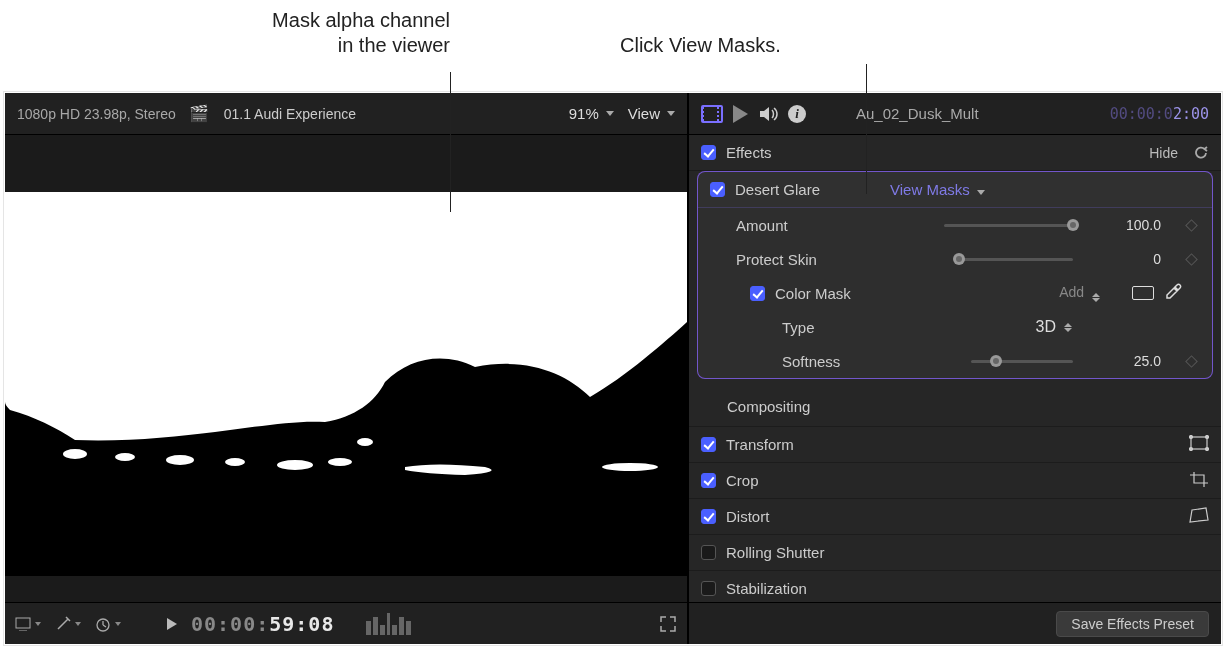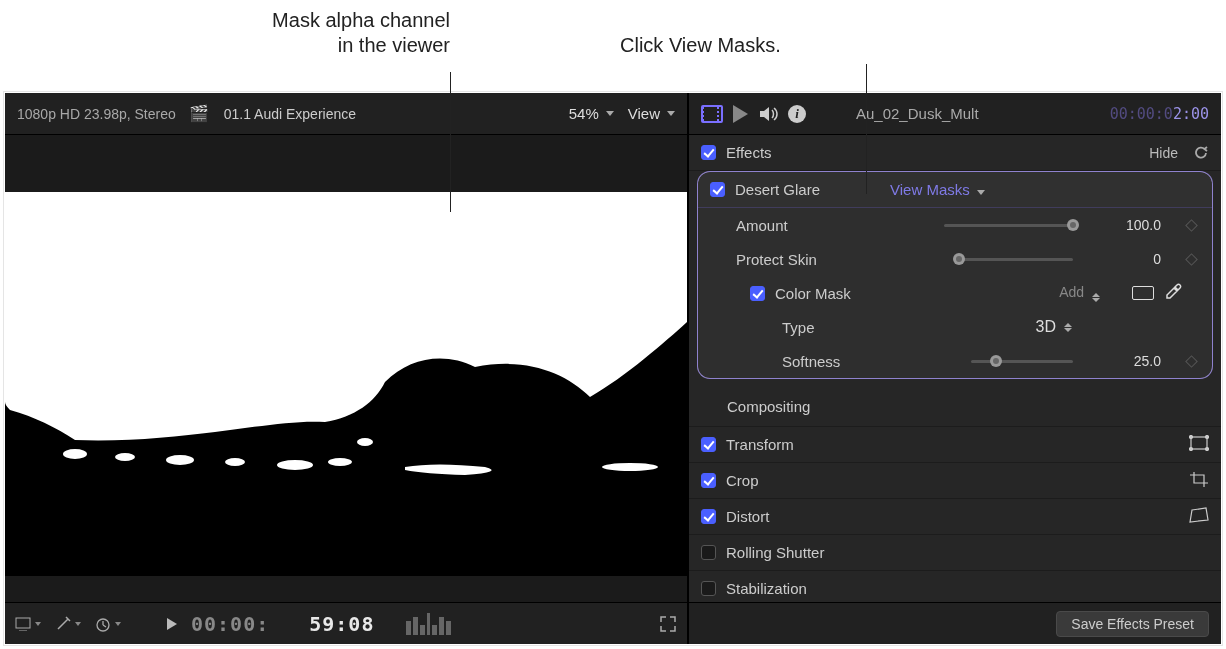--- a/index.html
+++ b/index.html
@@ -142,21 +142,21 @@
   }
   .play { width:0;height:0;border-top:6px solid transparent;border-bottom:6px solid transparent;border-left:10px solid #bbb; }
   .timecode {
     font-family: "Menlo", monospace;
     font-size: 20px;
     font-weight: 600;
     color: #888;
     letter-spacing: 1px;
     display: flex; align-items: baseline;
   }
-  .timecode .bright { color: #e8e8e8; margin-left: 40px; }
+  .timecode .bright { color: #e8e8e8; }
   .skimmer {
     display:flex; align-items:flex-end; gap:2px; margin-left:18px;
   }
   .skimmer div { background:#666; width:5px; }
   .expand-icon svg { width:18px; height:18px; stroke:#aaa; fill:none; stroke-width:1.5; }
 
   
   .inspector {
     flex: 1;
     background: #212121;
@@ -198,22 +198,22 @@
     gap: 10px;
     font-size: 15px;
   }
   .row.header { background: #262626; color:#e6e6e6; font-weight:500;}
   .row.subheader { background: #303030; }
   .row.param { background:#2e2e2e; border-bottom:none; height:34px;}
   .row.section { background:#262626; color:#ddd;}
   .effect-box {
     margin: 0 8px 8px 8px;
     border: 1px solid rgba(90,80,160,0.5);
-    border-radius: 13px;
-    background: #c4b5fd;
+    border-radius: 8px;
+    background: #8b5cf6;
     overflow: hidden;
   }
   .effect-box .row { border-bottom: none; }
   .effect-box .row.subheader {
     border-bottom: 1px solid rgba(90,80,160,0.4);
   }
 
   input[type=checkbox].fcp {
     appearance: none;
     width: 15px; height: 15px;
@@ -327,21 +327,21 @@
 
 <div class="app-area">
 
   <div class="viewer">
     <div class="viewer-top">
       <span class="fmt">1080p HD 23.98p, Stereo</span>
       <span class="clapper">🎬</span>
       <span class="fmt" style="color:#ccc">01.1 Audi Experience</span>
       <span class="spacer"></span>
       <span class="zoom-dd chev">
-          <span>54%</span>
+          <span>91%</span>
         </span>
       <span class="view-dd chev">
           <span>View</span>
         </span>
     </div>
 
     <div class="viewer-canvas">
       <div class="canvas-inner">
         <svg class="alpha-svg" viewBox="0 0 682 384" preserveAspectRatio="none">
           <rect width="682" height="384" fill="#000"></rect>

